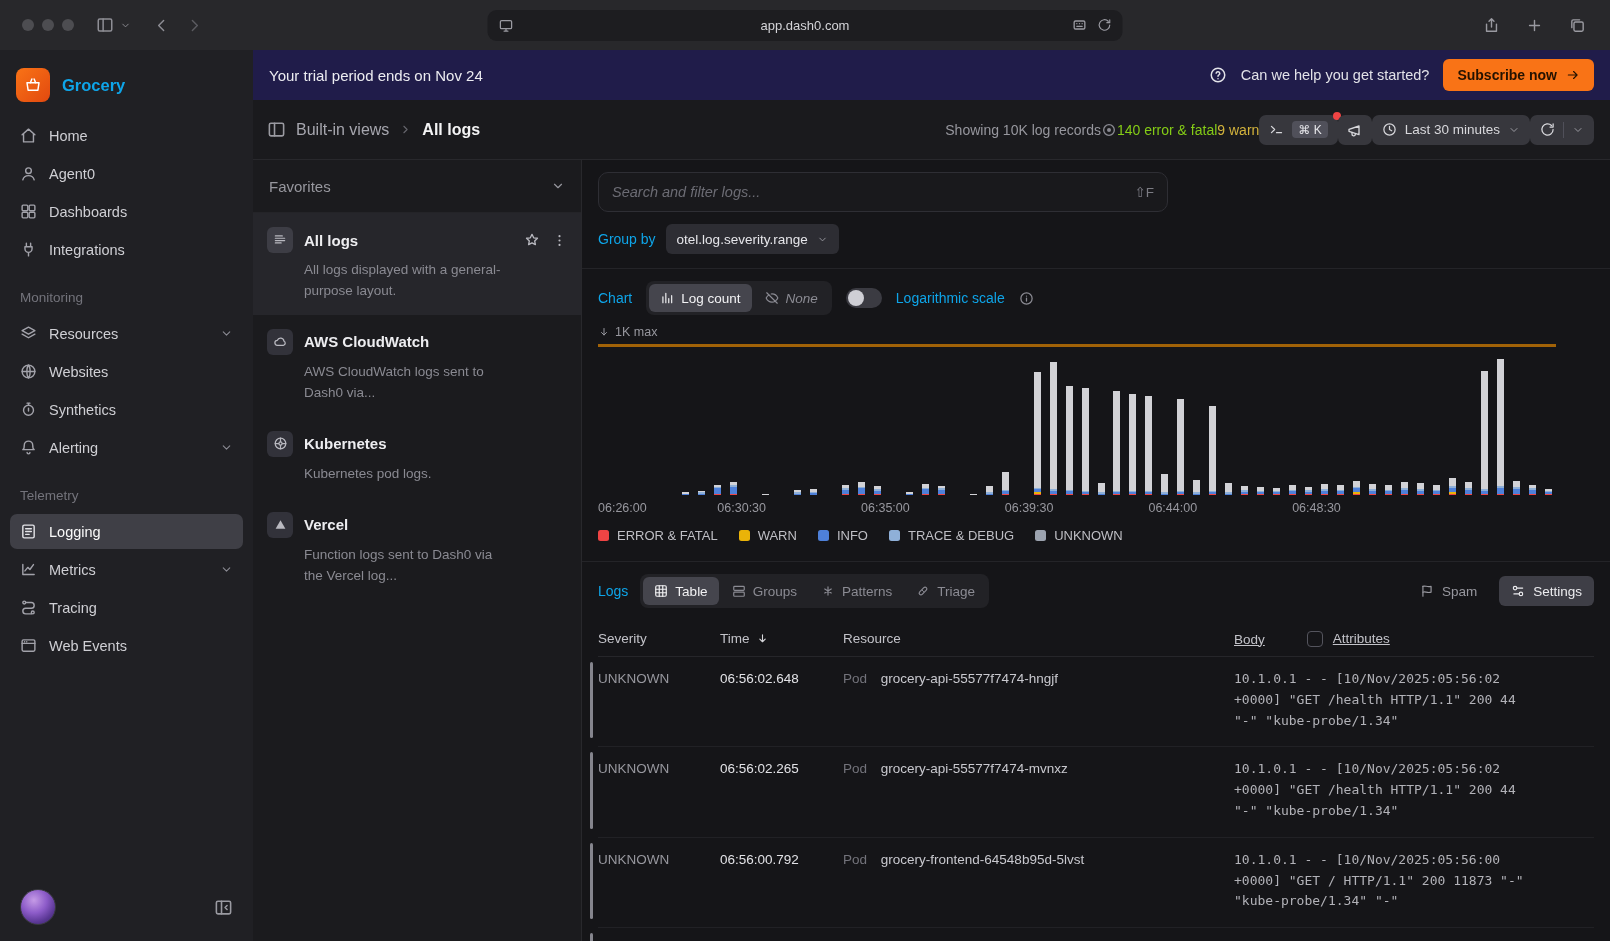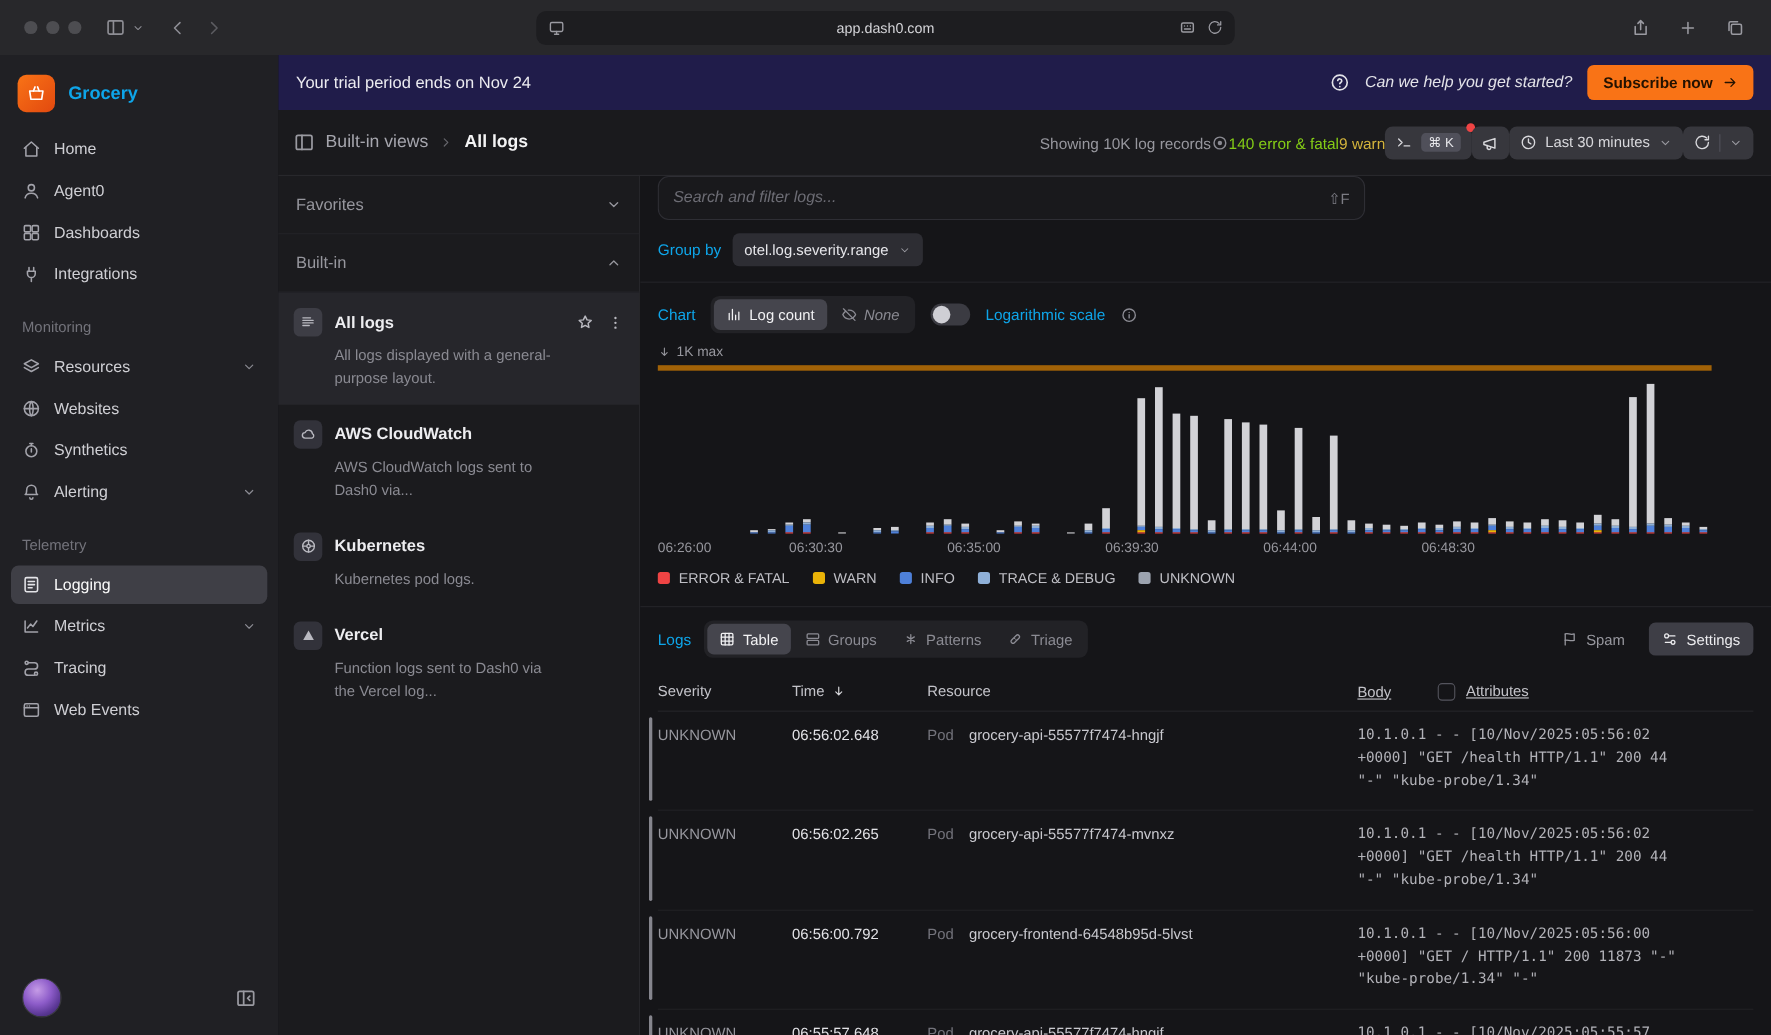--- a/index.html
+++ b/index.html
@@ -37,21 +37,21 @@
   .sec-label { padding:20px 10px 8px; font-size:13.5px; color:#73737b; }
   .chev-end { margin-left:auto; color:#8a8a92; }
   .sidebar-bottom { position:absolute; left:20px; right:20px; bottom:16px; display:flex; align-items:center; justify-content:space-between; }
   .avatar { width:36px; height:36px; border-radius:50%; background:radial-gradient(circle at 38% 30%,#c59be6 0%,#8d5cc9 40%,#5a3794 70%,#32215c 100%); border:1px solid #3a3a40; }
   .collapse-btn { color:#9a9aa1; }
 
   
   .banner { height:50px; flex:none; background:#201c4a; display:flex; align-items:center; padding:0 16px; gap:12px; }
   .banner-text { font-size:15px; color:#ececf1; }
   .banner-right { margin-left:auto; display:flex; align-items:center; gap:14px; color:#e2e2e8; }
-  .help-text { font-size:14.5px;font-style:italic; }
+  .help-text { font-size:14.5px; }
   .subscribe { height:32px; background:#f97316; color:#241200; border-radius:6px; display:flex; align-items:center; gap:9px; padding:0 14px; font-size:14px; font-weight:700; }
 
   
   .page-header { height:60px; flex:none; display:flex; align-items:center; padding:0 16px 0 14px; border-bottom:1px solid #28282c; background:#1a1a1d; }
   .crumbs { display:flex; align-items:center; gap:10px; }
   .crumb-parent { font-size:16px; color:#a6a6ae; }
   .crumb-current { font-size:16px; color:#f4f4f5; font-weight:600; }
   .crumb-sep { color:#66666c; }
   .hdr-right { margin-left:auto; display:flex; align-items:center; }
   .muted { color:#97979e; font-size:14px; }
@@ -71,42 +71,42 @@
   .view-item.selected { background:#26262b; }
   .vi-head { display:flex; align-items:center; gap:11px; }
   .vi-icon { width:26px; height:26px; border-radius:6px; background:#32323a; display:flex; align-items:center; justify-content:center; color:#b9b9c0; flex:none; }
   .vi-title { font-size:15px; font-weight:600; color:#ededf0; }
   .vi-actions { margin-left:auto; display:flex; gap:12px; color:#b9b9c0; align-items:center; }
   .vi-desc { margin:7px 0 0 37px; font-size:13.5px; line-height:1.55; color:#8a8a92; max-width:205px; }
 
   .main { flex:1; min-width:0; background:#151518; padding:0 16px; overflow:hidden; }
 
   
-  .search { width:643px; height:40px; border:1px solid #2e2e34; background:#19191c; border-radius:10px; display:flex; align-items:center; padding:0 13px; gap:8px; }
+  .search { margin-top:12px; width:570px; height:40px; border:1px solid #2e2e34; background:#19191c; border-radius:10px; display:flex; align-items:center; padding:0 13px; gap:8px; }
   .search input { flex:1; background:transparent; border:0; outline:0; color:#e4e4e7; font-size:14.5px; font-family:inherit; }
   input::placeholder { color:#6c6c74; font-style:italic; }
   .shortcut { color:#7c7c84; font-size:13.5px; }
   .row2 { margin-top:12px; display:flex; align-items:center; gap:10px; }
   .label { font-size:14px; color:#0ea5e9; }
   .dd { height:30px; background:#2d2d33; border-radius:6px; display:flex; align-items:center; gap:9px; padding:0 11px; font-size:13.5px; color:#e6e6ea; }
   .divider { border-top:1px solid #242428; margin:14px -16px 0; }
 
   
   .controls { margin-top:12px; display:flex; align-items:center; gap:14px; }
   .seg { display:flex; background:#222226; border-radius:8px; padding:3px; gap:2px; }
   .seg-btn { height:28px; padding:0 11px; border-radius:6px; display:flex; align-items:center; gap:7px; font-size:13.5px; color:#8b8b93; }
   .seg-btn.active { background:#45454d; color:#f2f2f4; }
   .italic { font-style:italic; }
   .toggle { width:36px; height:20px; border-radius:10px; background:#3b3b42; position:relative; flex:none; }
   .toggle .knob { position:absolute; left:2px; top:2px; width:16px; height:16px; border-radius:50%; background:#cfcfd5; }
   .info-ic { color:#8b8b93; }
 
   
   .chart { margin-top:10px; margin-right:38px; }
-  .max-row { display:flex; align-items:center; gap:5px; color:#97979e; font-size:12.5px; padding-bottom:5px; border-bottom:5px solid #a16207; }
+  .max-row { display:flex; align-items:center; gap:5px; color:#97979e; font-size:12.5px; padding-bottom:5px; border-bottom:3px solid #a16207; }
   .plot { height:148px; display:flex; align-items:flex-end; }
   .bar-slot { flex:1; display:flex; justify-content:center; align-items:flex-end; height:100%; }
   .bar { width:7px; display:flex; flex-direction:column-reverse; }
   .x-axis { position:relative; height:17px; margin-top:6px; font-size:12.5px; color:#97979e; }
   .x-tick { position:absolute; top:0; transform:translateX(-50%); white-space:nowrap; }
   .x-tick:nth-child(1){ left:0; transform:none; }
   .x-tick:nth-child(2){ left:15%; }
   .x-tick:nth-child(3){ left:30%; }
   .x-tick:nth-child(4){ left:45%; }
   .x-tick:nth-child(5){ left:60%; }
@@ -472,28 +472,20 @@
 
         <div class="views">
           <div class="vsec">
             <span>Favorites</span>
             <span>
                 <svg width="14" height="14" viewBox="0 0 24 24">
                   <path d="m6 9 6 6 6-6"></path>
                 </svg>
               </span>
           </div>
-          <div class="vsec">
-            <span>Built-in</span>
-            <span>
-                <svg width="14" height="14" viewBox="0 0 24 24">
-                  <path d="m6 15 6-6 6 6"></path>
-                </svg>
-              </span>
-          </div>
 
           <div class="view-item selected">
             <div class="vi-head">
               <span class="vi-icon" style="background:#3d3d45">
                 <svg width="14" height="14" viewBox="0 0 24 24">
                     <path d="M4 5h12M4 9h16M4 13h16M4 17h10"></path>
                   </svg>
               </span>
               <span class="vi-title">All logs</span>
               <span class="vi-actions">

